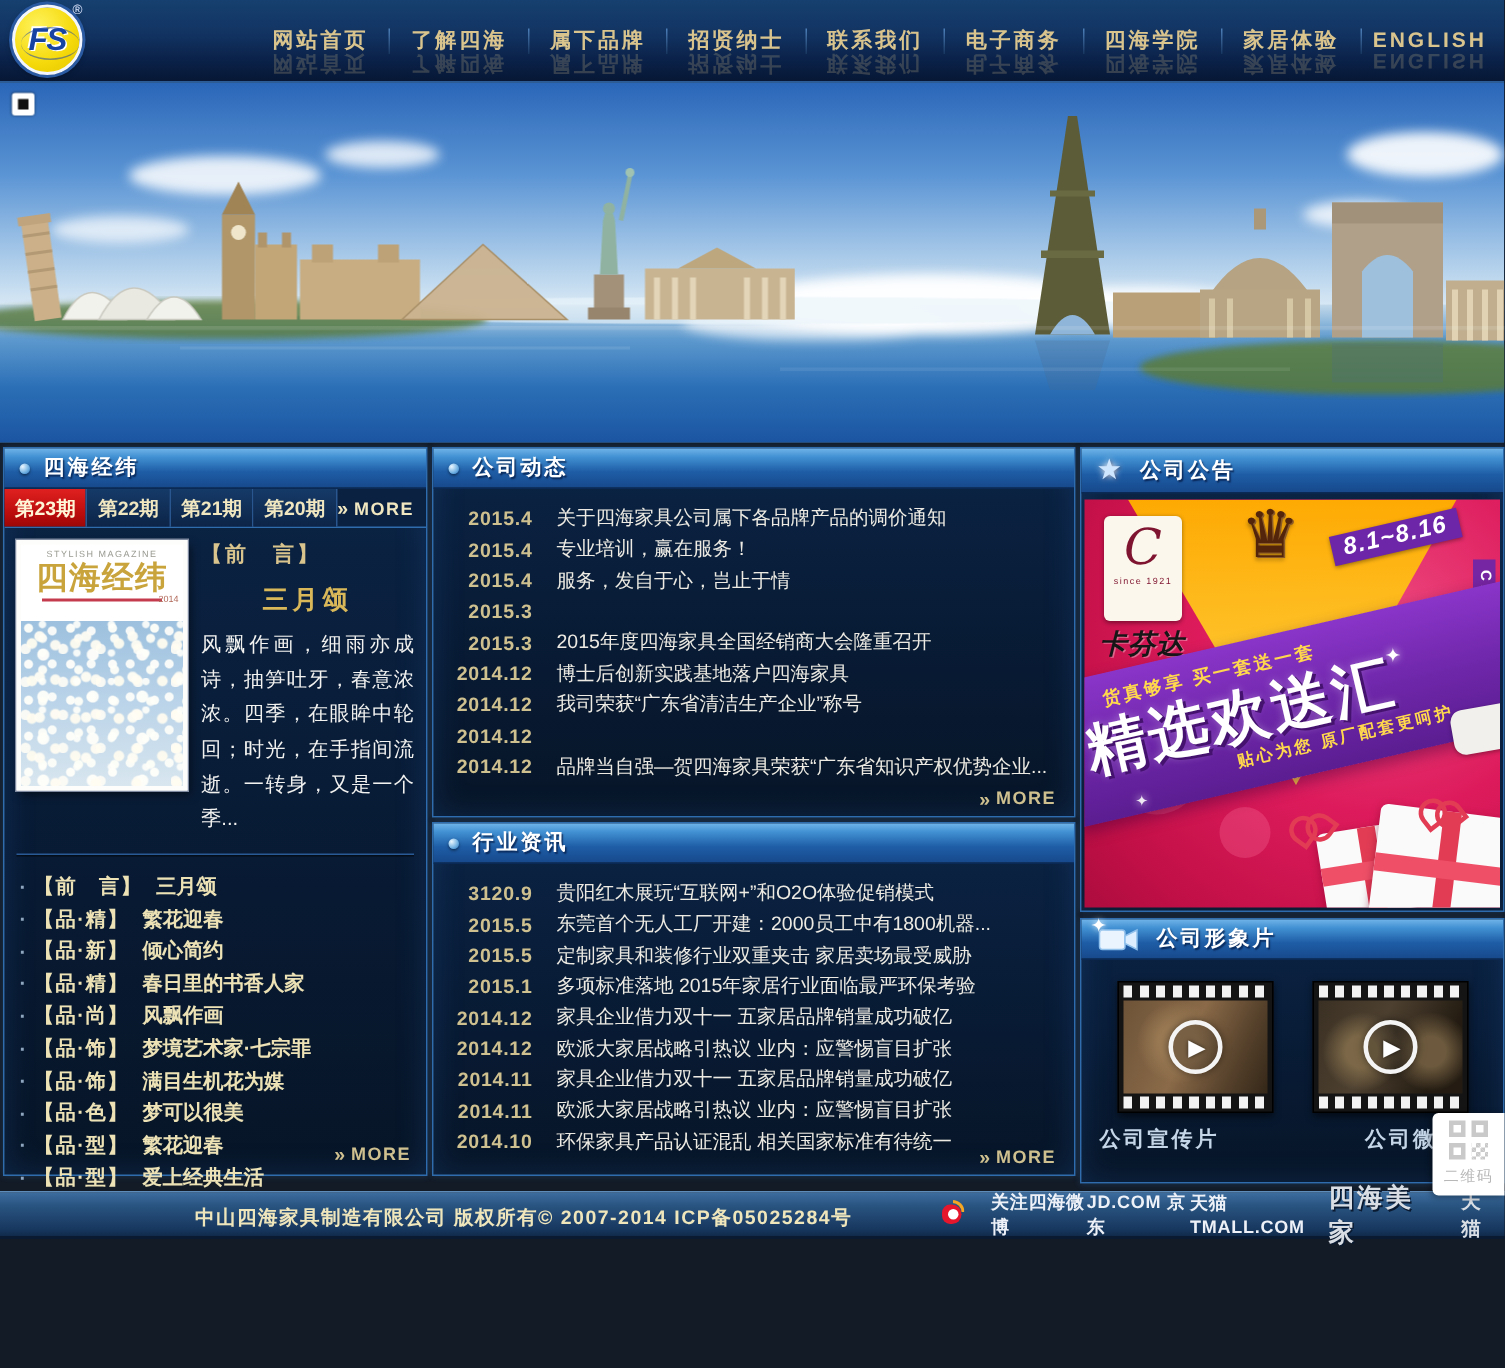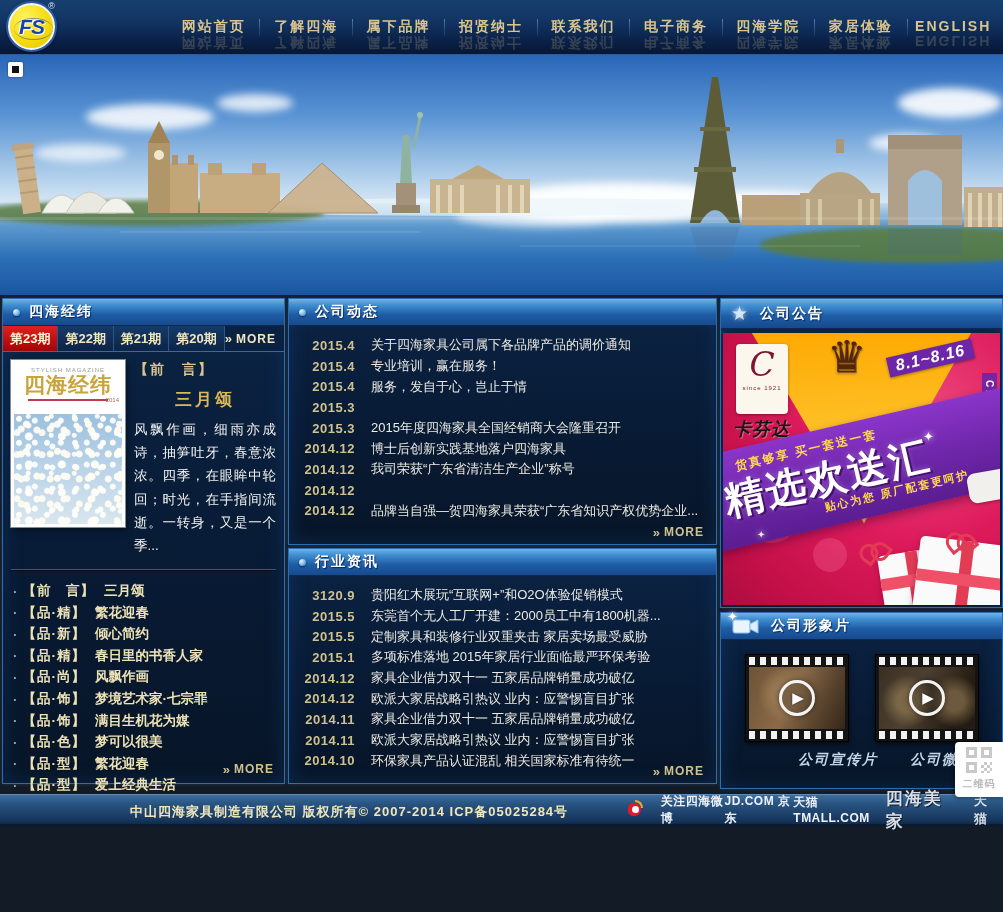--- a/index.html
+++ b/index.html
@@ -170,21 +170,21 @@
   .film-img { position:absolute; left:3px; right:3px; top:12px; bottom:12px; overflow:hidden; }
   .scene-1 { background:radial-gradient(circle at 38% 45%, #9a7a54 0 18%, transparent 40%),
     linear-gradient(115deg,#6d5338 0%,#8a6a48 45%,#57422c 75%,#342718 100%); }
   .scene-2 { background:radial-gradient(circle at 30% 55%, #7c6848 0 14%, transparent 35%),
     radial-gradient(circle at 78% 55%, #6d5a3e 0 12%, transparent 32%),
     linear-gradient(115deg,#3a3023 0%,#4d4030 40%,#241c12 80%); }
   .play-btn { position:absolute; left:50%; top:50%; width:36px; height:36px; margin:-18px 0 0 -18px;
     border:3px solid #f4f4f4; border-radius:50%; background:rgba(20,20,20,.25);
     display:flex; align-items:center; justify-content:center; color:#fff; font-size:15px; padding-left:3px;
     text-shadow:0 0 3px rgba(0,0,0,.6); box-shadow:0 0 6px rgba(0,0,0,.5); }
-  .video-labels { display:flex; justify-content:flex-end; gap:8px; margin-top:9px;font-style:italic; }
+  .video-labels { display:flex; justify-content:space-between; gap:8px; margin-top:9px; }
   .video-label { width:104px; text-align:center; color:#c5d6e8; font-size:14px; font-weight:bold; letter-spacing:2px; }
 
   
   .footer { position:absolute; left:0; top:794px; width:1003px; height:32px;
     background:linear-gradient(180deg,#3c6d9f 0%,#295481 30%,#17375e 85%,#102a4b 100%);
     border-top:1px solid #5d8cba; border-bottom:2px solid #0a1a30; }
   .f-copy { position:absolute; left:130px; top:8px; color:#efe6bc; font-size:13px; font-weight:bold; letter-spacing:1px; cursor:default; }
   .f-links { position:absolute; left:628px; right:6px; top:0; height:100%; display:flex; align-items:center;
     justify-content:space-between; }
   .f-link { display:flex; align-items:center; gap:20px; color:#eef2f8; font-size:12px; font-weight:bold;
@@ -192,21 +192,21 @@
   .weibo-icon { position:relative; width:15px; height:13px; background:#e6162d; border-radius:46% 54% 54% 46%; }
   .weibo-icon::before { content:""; position:absolute; left:4px; top:3px; width:7px; height:7px; background:#fff; border-radius:50%; }
   .weibo-icon::after { content:""; position:absolute; right:-2px; top:-3px; width:6px; height:6px;
     border-top:2px solid #f5a623; border-right:2px solid #f5a623; border-radius:0 8px 0 0; }
   .shop-label { font-size:17px; font-weight:bold; color:#d9dee4; letter-spacing:2px;
     text-shadow:1px 1px 0 #0a1a30; }
   .shop-suffix { font-size:13px; color:#d9dee4; margin-left:4px; }
 
   
   .qr-widget { position:absolute; left:955px; top:742px; width:48px; height:55px; background:#fff;
-    border-radius:4px 0 0 4px; box-shadow:-1px 1px 4px rgba(0,0,0,.4); z-index:20; padding-top:5px; cursor:pointer;font-weight:bold; }
+    border-radius:4px 0 0 4px; box-shadow:-1px 1px 4px rgba(0,0,0,.4); z-index:20; padding-top:5px; cursor:pointer; }
   .qr-grid { width:26px; height:26px; margin:0 auto; display:grid; grid-template-columns:11px 11px; grid-template-rows:11px 11px; gap:4px; }
   .qr-sq { border:3px solid #c9c9c9; }
   .qr-dots { border:none;
     background-image:linear-gradient(45deg,#c9c9c9 25%,transparent 25%,transparent 75%,#c9c9c9 75%),
       linear-gradient(45deg,#c9c9c9 25%,transparent 25%,transparent 75%,#c9c9c9 75%);
     background-size:6px 6px; background-position:0 0,3px 3px; }
   .qr-label { margin-top:4px; text-align:center; font-size:10px; color:#b8b8b8; letter-spacing:1px; }
 </style>
 </head>
 <body>

